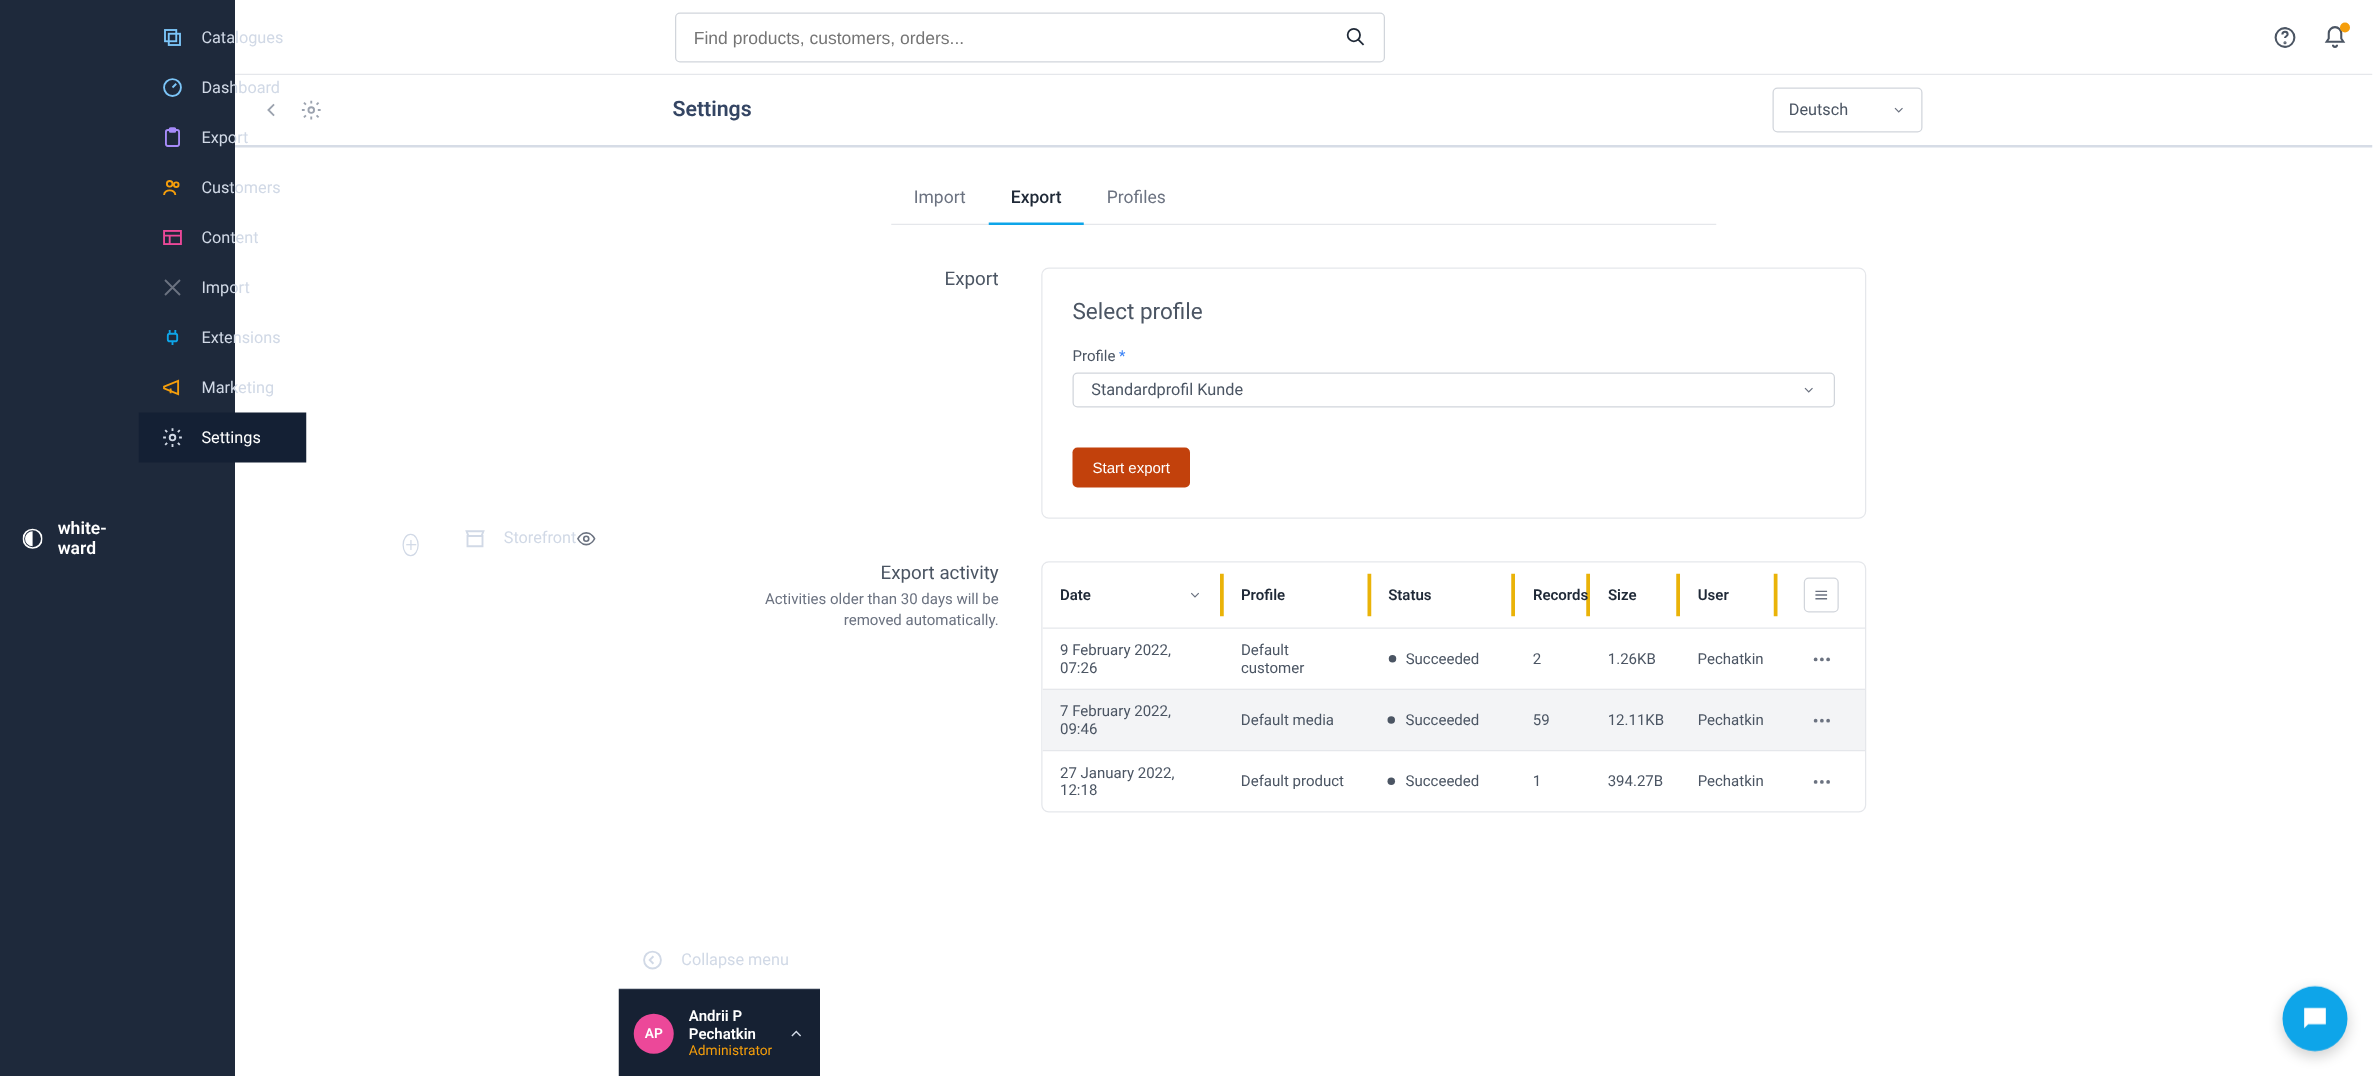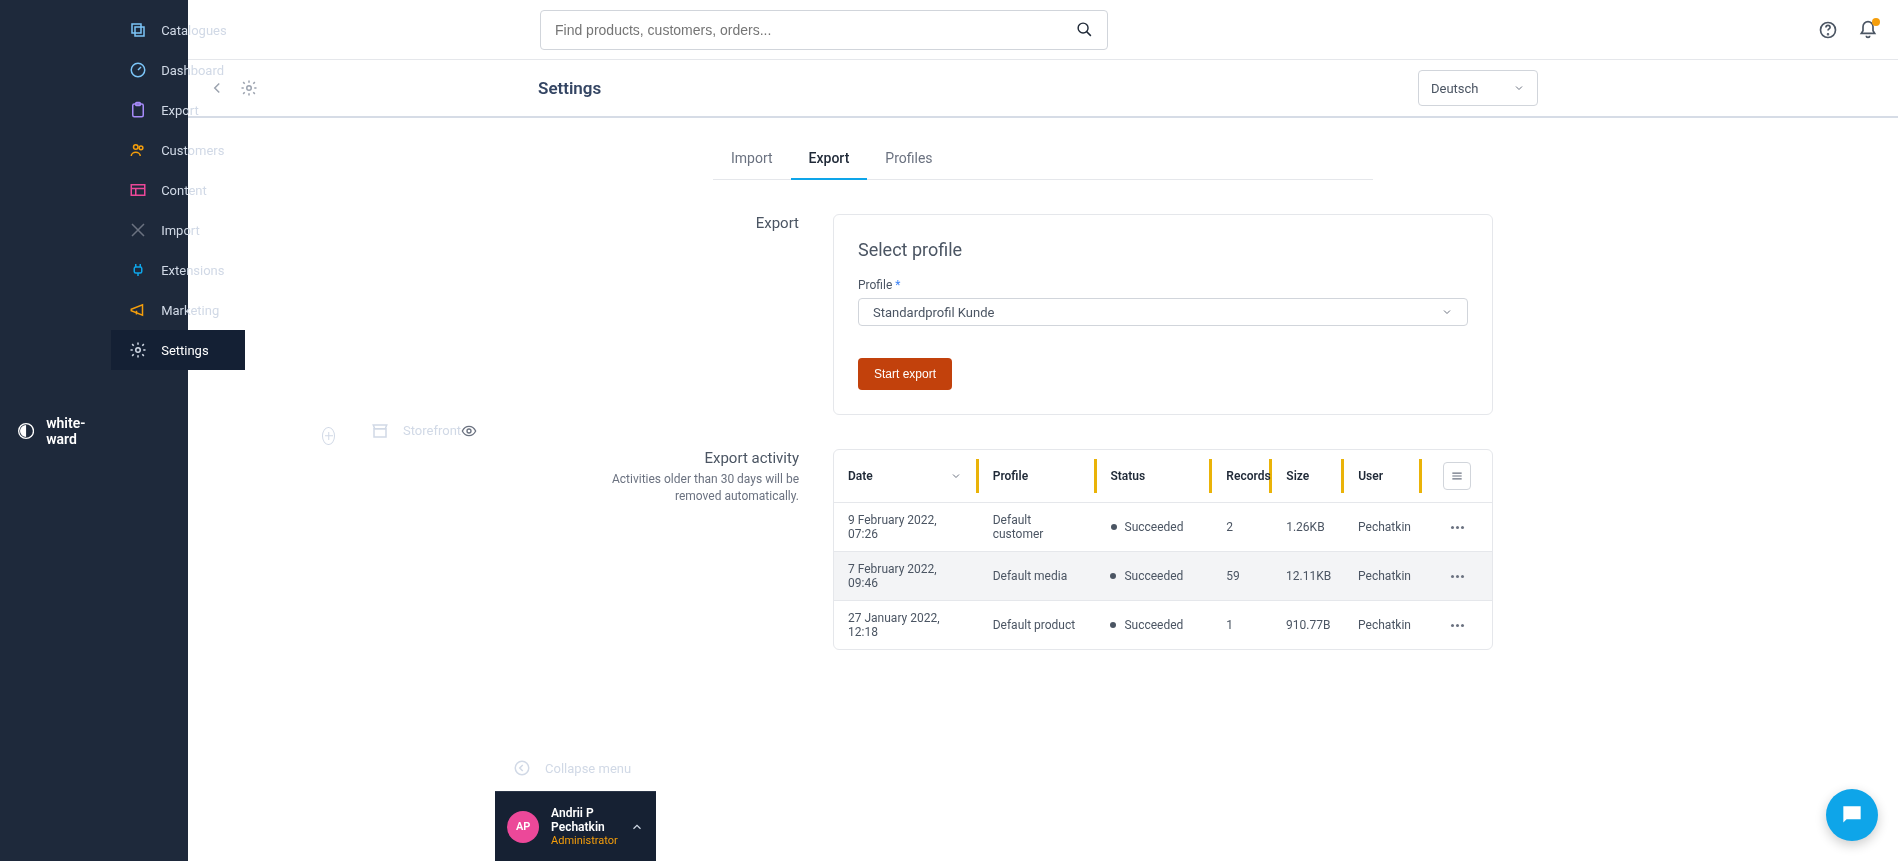--- a/index.html
+++ b/index.html
@@ -373,21 +373,21 @@
                 </div>
             </div>
             <div class="table-row">
               <div class="cell c-date">27 January 2022, 12:18</div>
               <div class="cell c-profile">Default product</div>
               <div class="cell c-status">
                   <span class="dot"></span>
                   <span>Succeeded</span>
                 </div>
               <div class="cell c-records">1</div>
-              <div class="cell c-size">910.77B</div>
+              <div class="cell c-size">394.27B</div>
               <div class="cell c-user">Pechatkin</div>
               <div class="cell c-actions">
                   <div class="more-dots">
                     <span></span>
                     <span></span>
                     <span></span>
                   </div>
                 </div>
             </div>
           </div>

